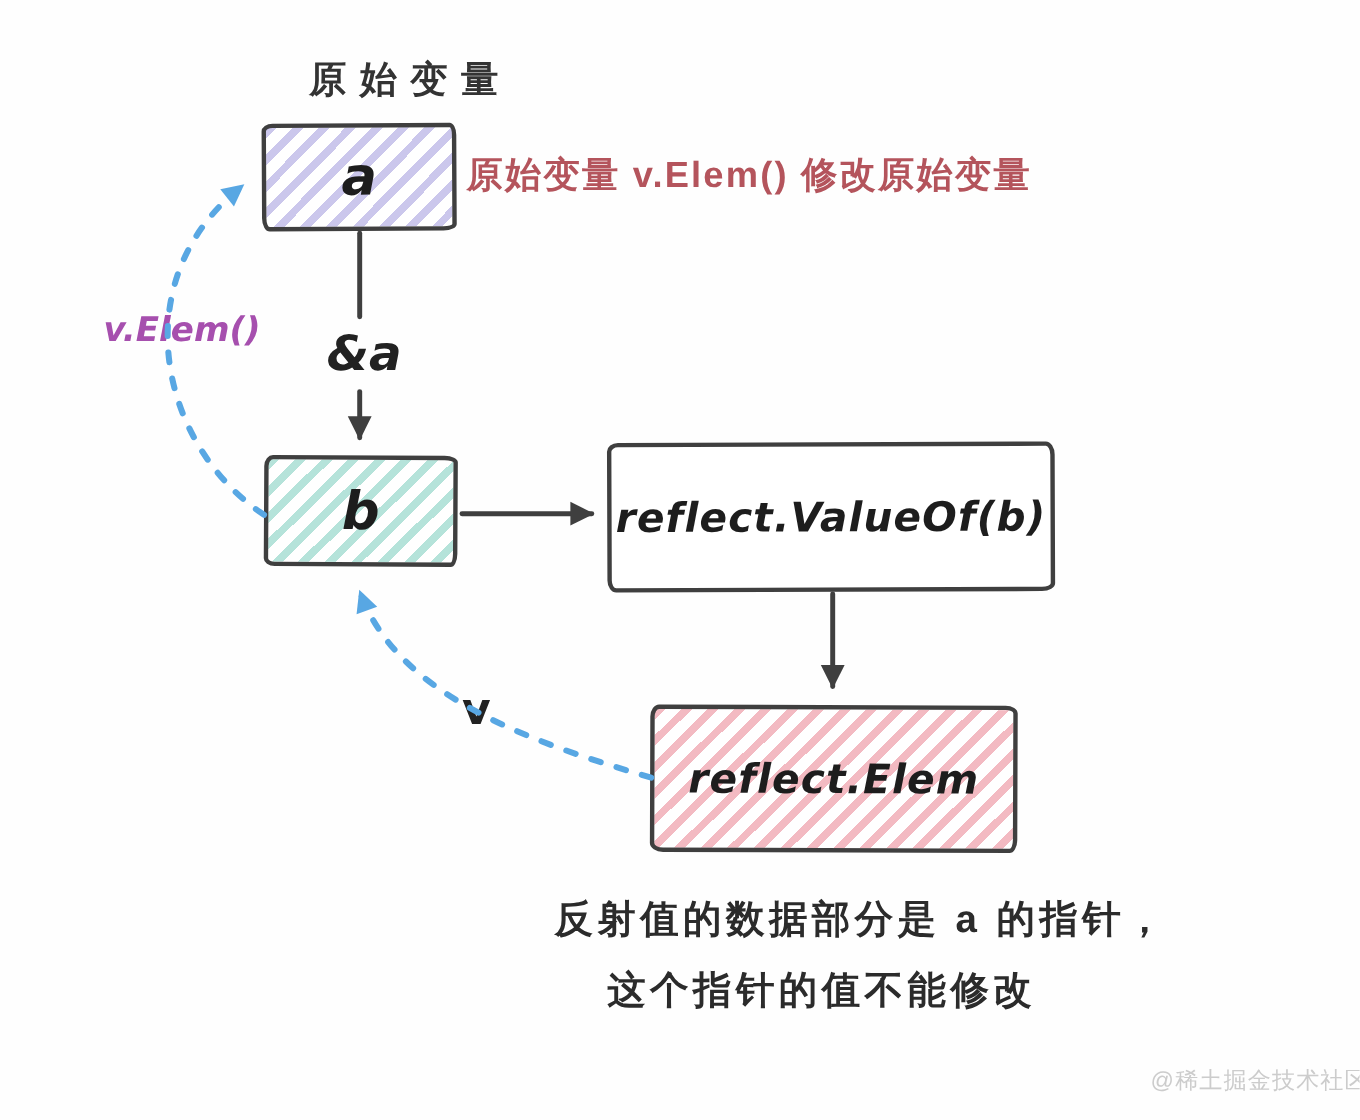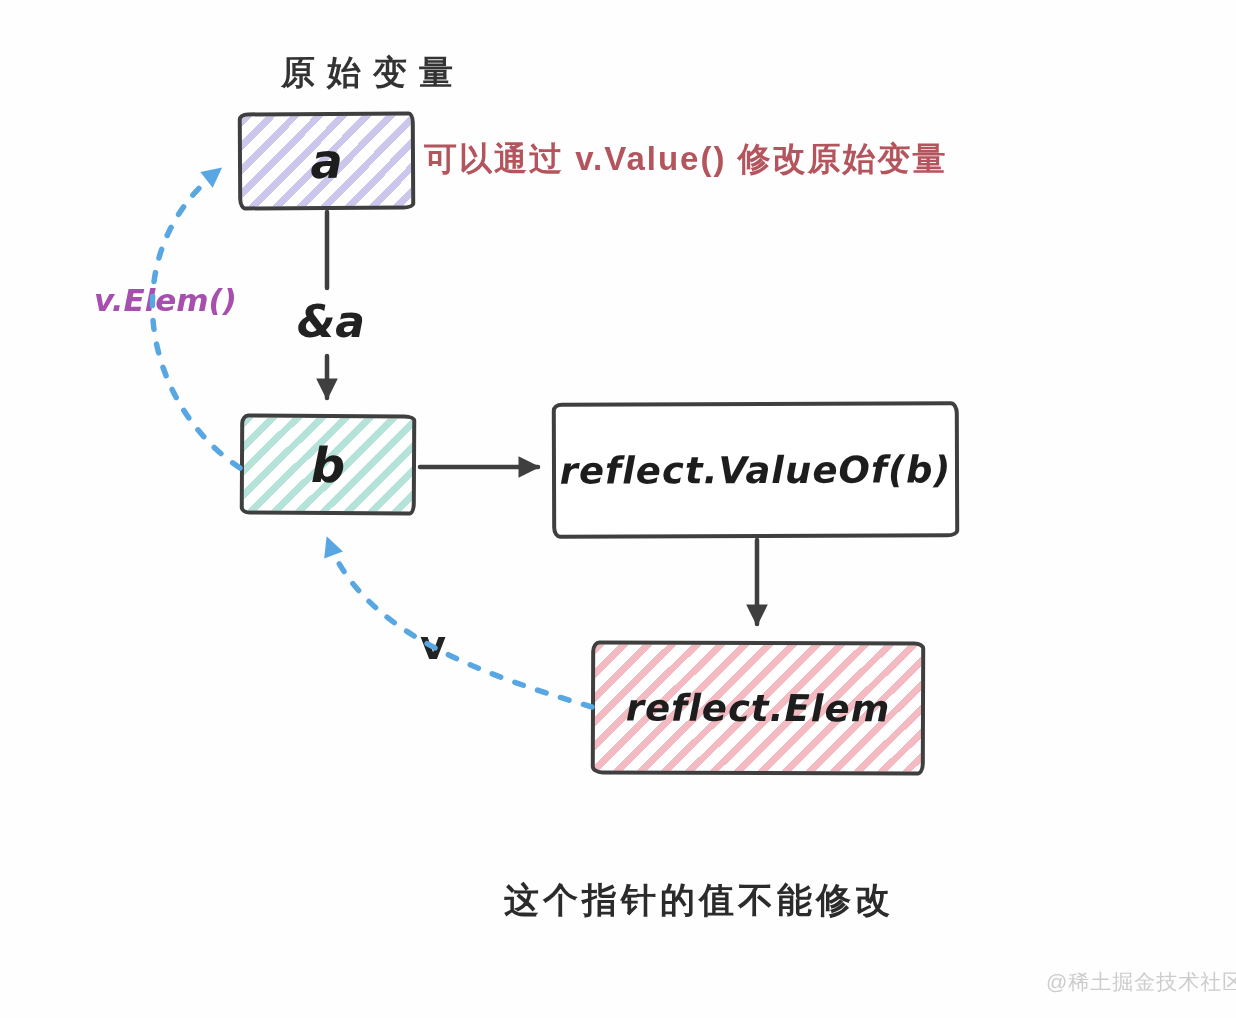--- a/index.html
+++ b/index.html
@@ -83,21 +83,21 @@
     left:420px; top:622px;
     font-family:"DejaVu Sans", sans-serif;
     font-size:40px; font-weight:bold; color:#222222;
   }
   .bottom-note{
     left:504px;
     font-size:35px; font-weight:600; color:#2b2b2b;
     letter-spacing:4px; white-space:nowrap;
   }
   .bn1{top:812px;}
-  .bn2{top:877px;}
+  .bn2{top:877px;margin-left:48px;}
   .watermark{
     left:1046px; top:968px;
     font-size:21px; color:#cccccc; letter-spacing:1px; white-space:nowrap;
   }
   svg.overlay{
     position:absolute; left:0; top:0;
     pointer-events:none;
   }
 </style>
 </head>
@@ -115,24 +115,25 @@
 
   <div class="node node-valueof">
     <span class="node-label lbl-code">reflect.ValueOf(b)</span>
   </div>
 
   <div class="node node-value">
     <span class="node-label lbl-code">reflect.Elem</span>
   </div>
 
   <div class="abs title">原始变量</div>
-  <div class="abs red-note">可以通过 v.Value() 修改原始变量</div>
+  <div class="abs red-note">原始变量 v.Elem() 修改原始变量</div>
   <div class="abs amp-a">&amp;a</div>
   <div class="abs v-elem">v.Elem()</div>
   <div class="abs v-lbl">v</div>
+  <div class="abs bottom-note bn1">反射值的数据部分是 a 的指针，</div>
   <div class="abs bottom-note bn2">这个指针的值不能修改</div>
   <div class="abs watermark">@稀土掘金技术社区</div>
 
   <svg class="overlay" width="1236" height="1018" viewBox="0 0 1236 1018">
     <defs>
       <marker id="mDark" markerUnits="userSpaceOnUse" markerWidth="26" markerHeight="26" viewBox="0 0 12 12" refX="10" refY="6" orient="auto">
         <path d="M1 1 L11 6 L1 11 z" fill="#3f3f3f"></path>
       </marker>
       <marker id="mBlue" markerUnits="userSpaceOnUse" markerWidth="24" markerHeight="24" viewBox="0 0 12 12" refX="9" refY="6" orient="auto">
         <path d="M1 1 L11 6 L1 11 z" fill="#58a7e3"></path>

